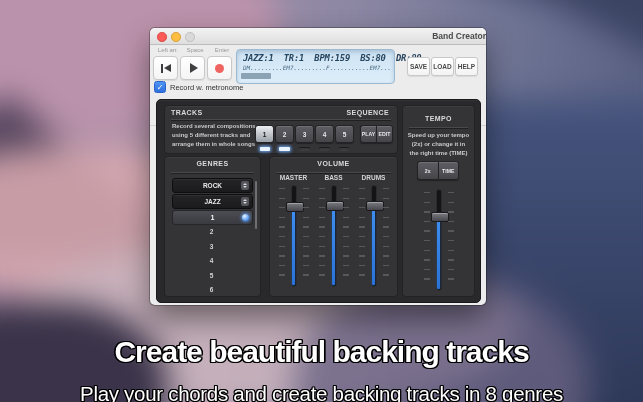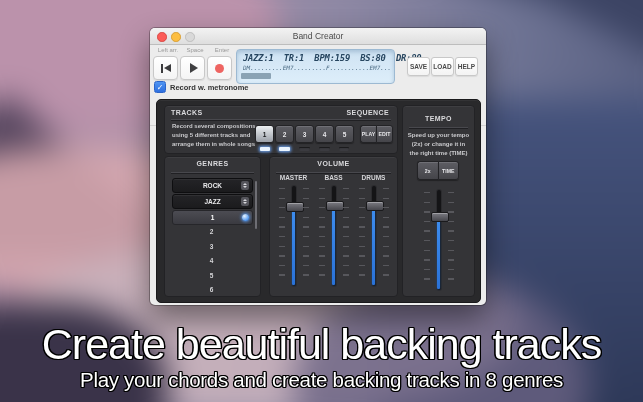--- a/index.html
+++ b/index.html
@@ -17,21 +17,21 @@
   .fog-left{left:-12%;top:38%;width:58%;height:32%;background:#dcabb2;border-radius:50%;opacity:.85;}
   .fog-center{left:6%;top:58%;width:72%;height:38%;background:#c9b3bd;border-radius:50%;opacity:.9;}
   .reflect-center{left:46%;bottom:-14%;width:42%;height:48%;background:#6a6383;border-radius:50%;opacity:.8;}
   .dark-bl{left:-10%;bottom:-12%;width:38%;height:40%;background:#3a3349;border-radius:42%;}
 
   
   .window{position:absolute;left:150px;top:28px;width:336px;height:277px;background:#ececec;
     border-radius:5px;box-shadow:0 14px 30px rgba(0,0,0,.45),0 0 0 1px rgba(0,0,0,.28);}
   .titlebar{position:relative;height:16px;background:linear-gradient(#f3f3f3,#dedede);
     border-bottom:1px solid #bdbdbd;border-radius:5px 5px 0 0;}
-  .title{position:absolute;left:0;right:0;top:3px;text-align:center;font-size:8.5px;color:#4a4a4a;}
+  .title{position:absolute;left:0;right:0;top:3px;text-align:right;font-size:8.5px;color:#4a4a4a;font-weight:bold;}
   .traffic{position:absolute;left:7px;top:4px;display:flex;gap:4.5px;}
   .tl{width:7.5px;height:7.5px;border-radius:50%;}
   .tl.red{background:#fc5b57;border:.5px solid #d94743;}
   .tl.yellow{background:#fdbe41;border:.5px solid #d99f33;}
   .tl.gray{background:#d9d9d9;border:.5px solid #bfbfbf;}
 
   .toolbar{position:absolute;left:0;right:0;top:16px;height:81px;border-bottom:1px solid #d2d2d2;}
   .keyhint{position:absolute;top:3px;width:30px;text-align:center;font-size:6px;color:#999;}
   .kh0{left:3px;} .kh1{left:30px;} .kh2{left:57px;}
   .tbtn{position:absolute;top:12px;width:23px;height:22px;background:linear-gradient(#ffffff,#f4f4f4);
@@ -57,21 +57,21 @@
 
   .fbtn{position:absolute;top:13px;height:17px;background:linear-gradient(#ffffff,#f3f3f3);
     border:1px solid #c8c8c8;border-radius:3px;font-size:6.5px;font-weight:bold;color:#4a4a4a;
     display:flex;align-items:center;justify-content:center;box-shadow:0 1px 1px rgba(0,0,0,.08);}
   .fb0{left:257px;width:21px;} .fb1{left:281px;width:21px;} .fb2{left:305px;width:21px;}
 
   .checkrow{position:absolute;left:4px;top:37px;display:flex;align-items:center;gap:4px;}
   .checkbox{width:10px;height:10px;border-radius:2.5px;background:#fff;border:1px solid #b5b5b5;
     display:flex;align-items:center;justify-content:center;font-size:8px;color:transparent;}
   .checkbox.checked{background:linear-gradient(#4f94f2,#2d6fe0);border-color:#2b64c9;color:#fff;}
-  .checklabel{font-size:7.5px;font-weight:bold;color:#333;}
+  .checklabel{font-size:7.5px;font-weight:normal;color:#333;}
 
   
   .rack{position:absolute;left:6px;right:5px;top:71px;height:202px;background:#29292b;
     border:1px solid #19191b;border-radius:5px;box-shadow:inset 0 1px 0 rgba(255,255,255,.05);}
   .panel{position:absolute;background:#343437;border:1px solid #222225;border-radius:4px;
     box-shadow:inset 0 1px 0 rgba(255,255,255,.05);}
   .p-tracks{left:7px;top:5px;width:232px;height:47px;}
   .p-genres{left:7px;top:56px;width:95px;height:139px;}
   .p-volume{left:112px;top:56px;width:127px;height:139px;}
   .p-tempo{left:245px;top:5px;width:71px;height:190px;}
@@ -136,21 +136,21 @@
 
   .tempo-title{position:absolute;left:0;right:0;top:9px;text-align:center;}
   .tempo-div{top:21px;}
   .tempo-desc{position:absolute;left:2px;right:2px;top:25px;font-size:6px;line-height:9px;
     font-weight:bold;color:#c9c9cc;text-align:center;}
   .tempo-btns{position:absolute;left:14px;top:55px;width:42px;height:17px;display:flex;}
   .tempo-slider-wrap{position:absolute;left:0;right:0;top:84px;display:flex;justify-content:center;}
 
   
   .caption{position:absolute;left:0;right:0;top:322px;text-align:center;color:#fff;}
-  .headline{font-size:43px;line-height:44px;letter-spacing:-1px;font-weight:normal;margin:0;
+  .headline{font-size:30px;line-height:44px;letter-spacing:-1px;font-weight:bold;margin:8px;
     text-shadow:-1.2px -1.2px 0 #000,1.2px -1.2px 0 #000,-1.2px 1.2px 0 #000,1.2px 1.2px 0 #000,0 -1.4px 0 #000,0 1.4px 0 #000,-1.4px 0 0 #000,1.4px 0 0 #000;}
   .subheadline{font-size:20.5px;line-height:24px;letter-spacing:-.3px;font-weight:normal;margin:2px 0 0 0;
     text-shadow:-1px -1px 0 #000,1px -1px 0 #000,-1px 1px 0 #000,1px 1px 0 #000,0 -1.2px 0 #000,0 1.2px 0 #000,-1.2px 0 0 #000,1.2px 0 0 #000;}
 </style>
 </head>
 <body>
 
 <div class="stage">
 
   <div class="bg">

